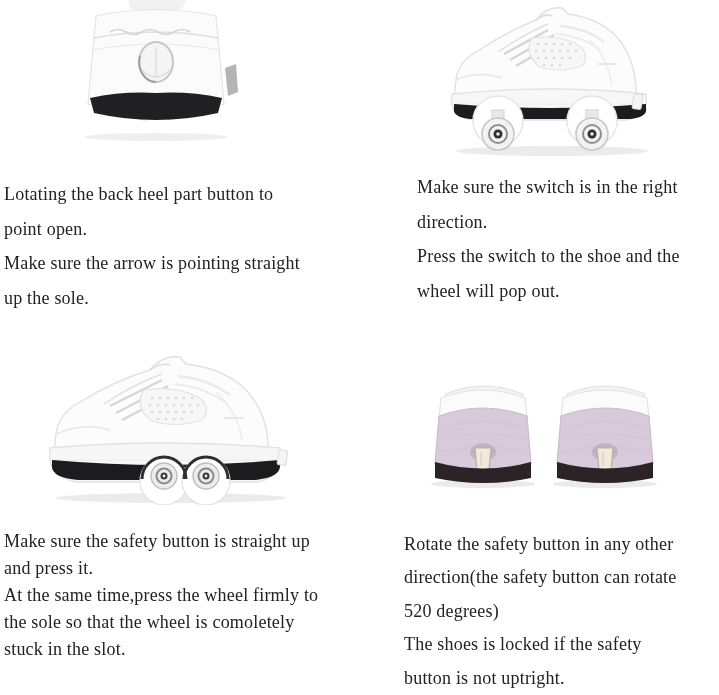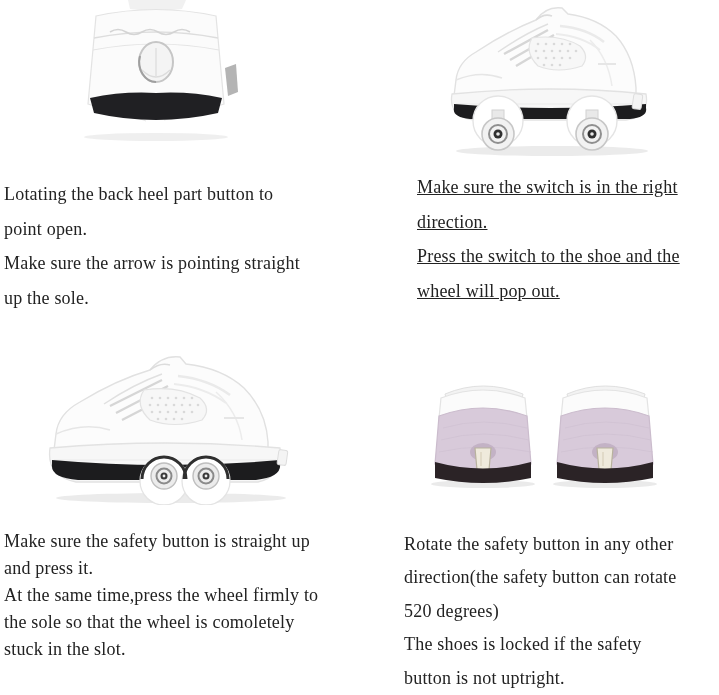--- a/index.html
+++ b/index.html
@@ -15,21 +15,21 @@
   figure.photo svg { display: block; }
   .caption {
     position: absolute;
     margin: 0;
     font-size: 18px;
     color: #222222;
     letter-spacing: 0.2px;
     white-space: pre-line;
   }
   .c1 { left: 4px;   top: 177px; width: 362px; line-height: 34.5px; }
-  .c2 { left: 417px; top: 170px; width: 302px; line-height: 34.5px; text-decoration: underline; }
+  .c2 { left: 417px; top: 170px; width: 302px; line-height: 34.5px; }
   .c3 { left: 4px;   top: 528px; width: 398px; line-height: 27px; }
   .c4 { left: 404px; top: 528px; width: 315px; line-height: 33.4px; }
   .p1 { left: 68px;  top: 0;     width: 175px; height: 142px; }
   .p2 { left: 440px; top: 0;     width: 220px; height: 158px; }
   .p3 { left: 36px;  top: 350px; width: 270px; height: 155px; }
   .p4 { left: 425px; top: 372px; width: 245px; height: 120px; }
 </style>
 </head>
 <body>
 

